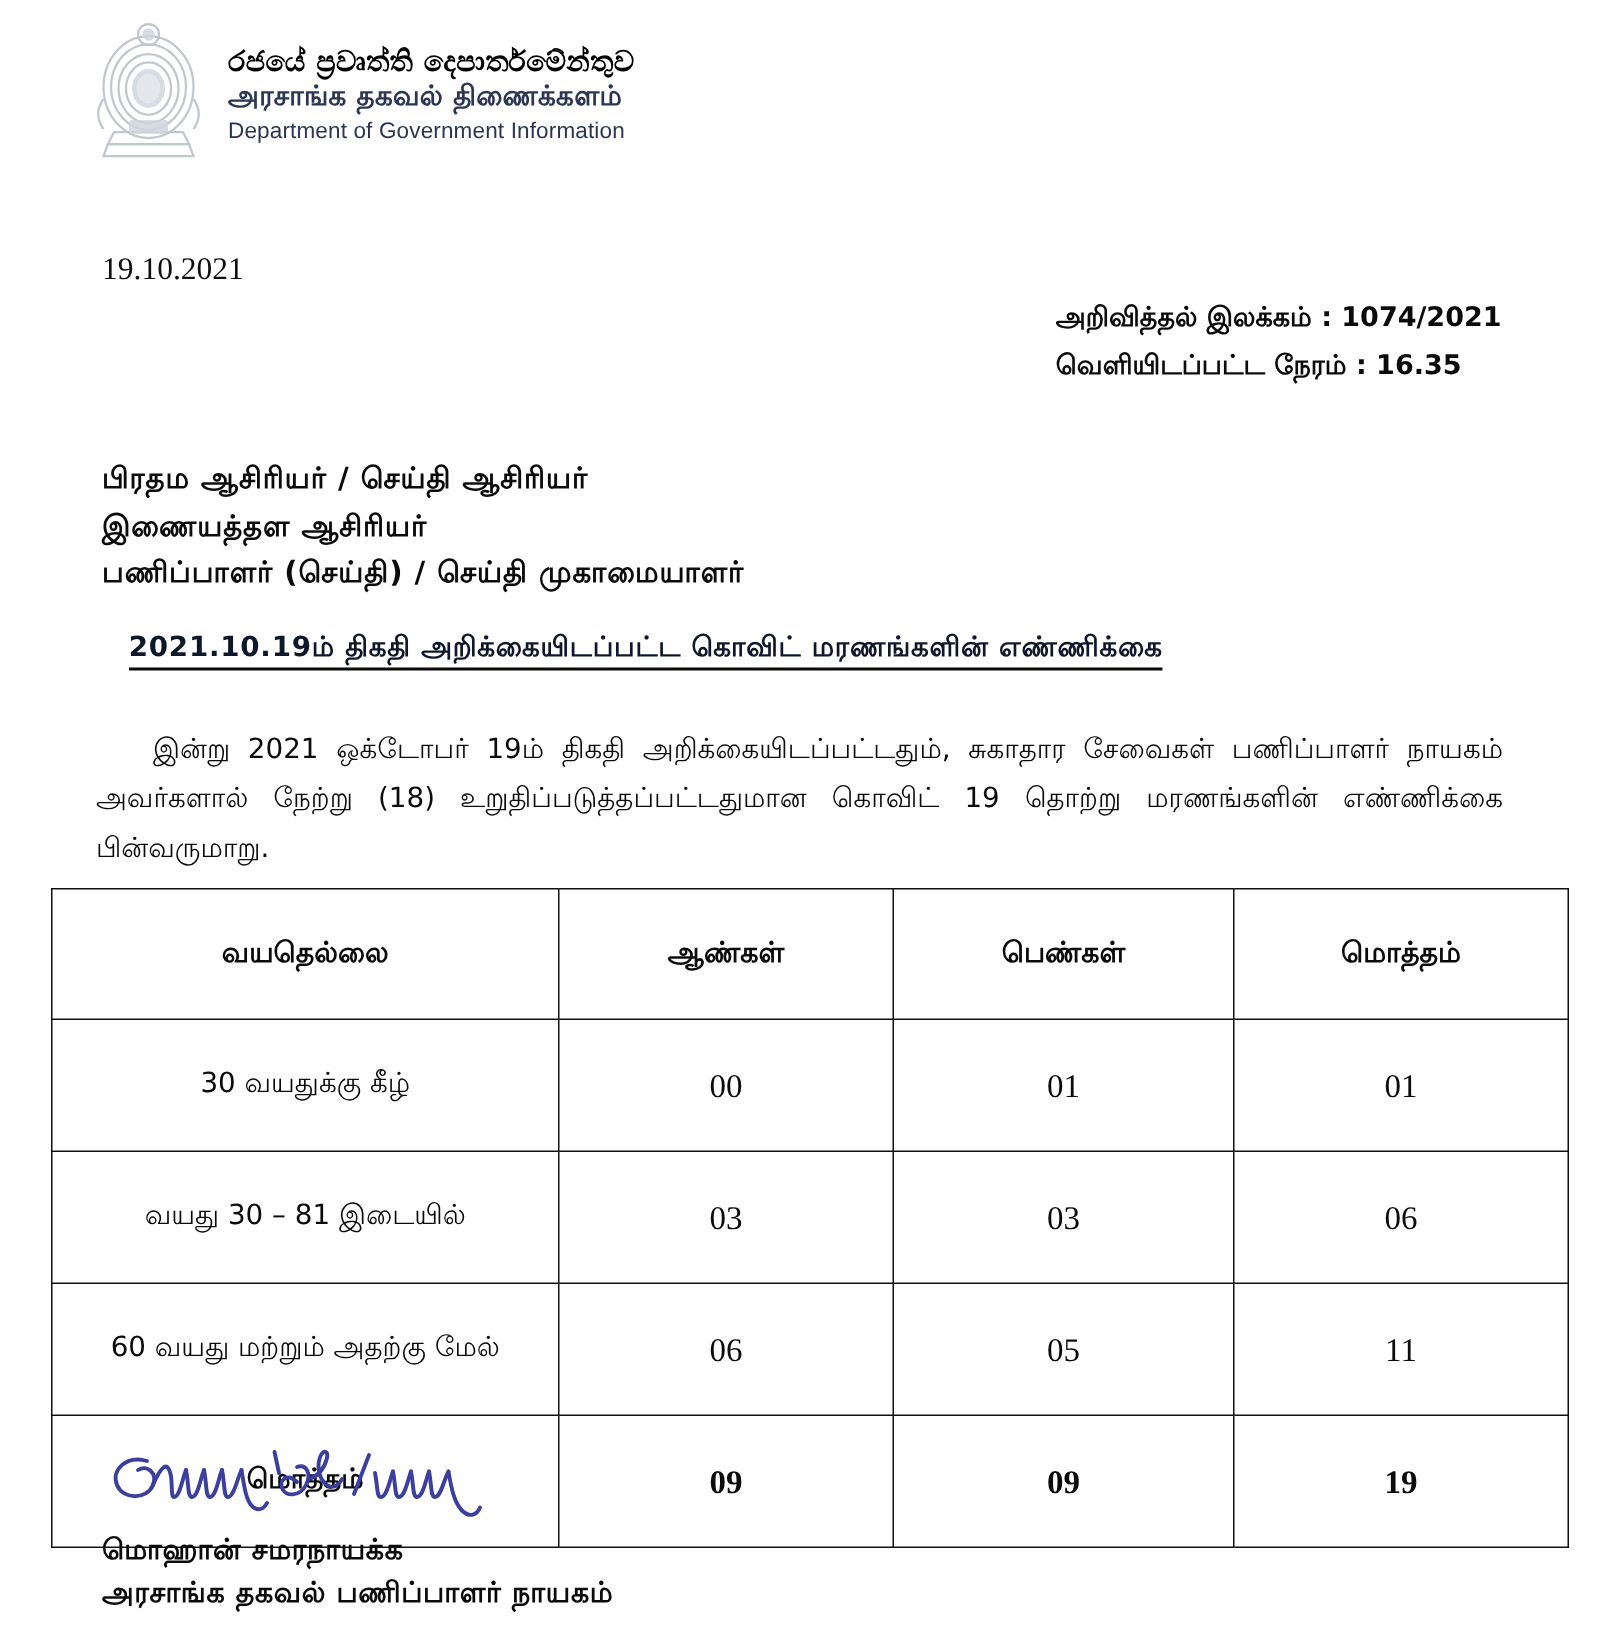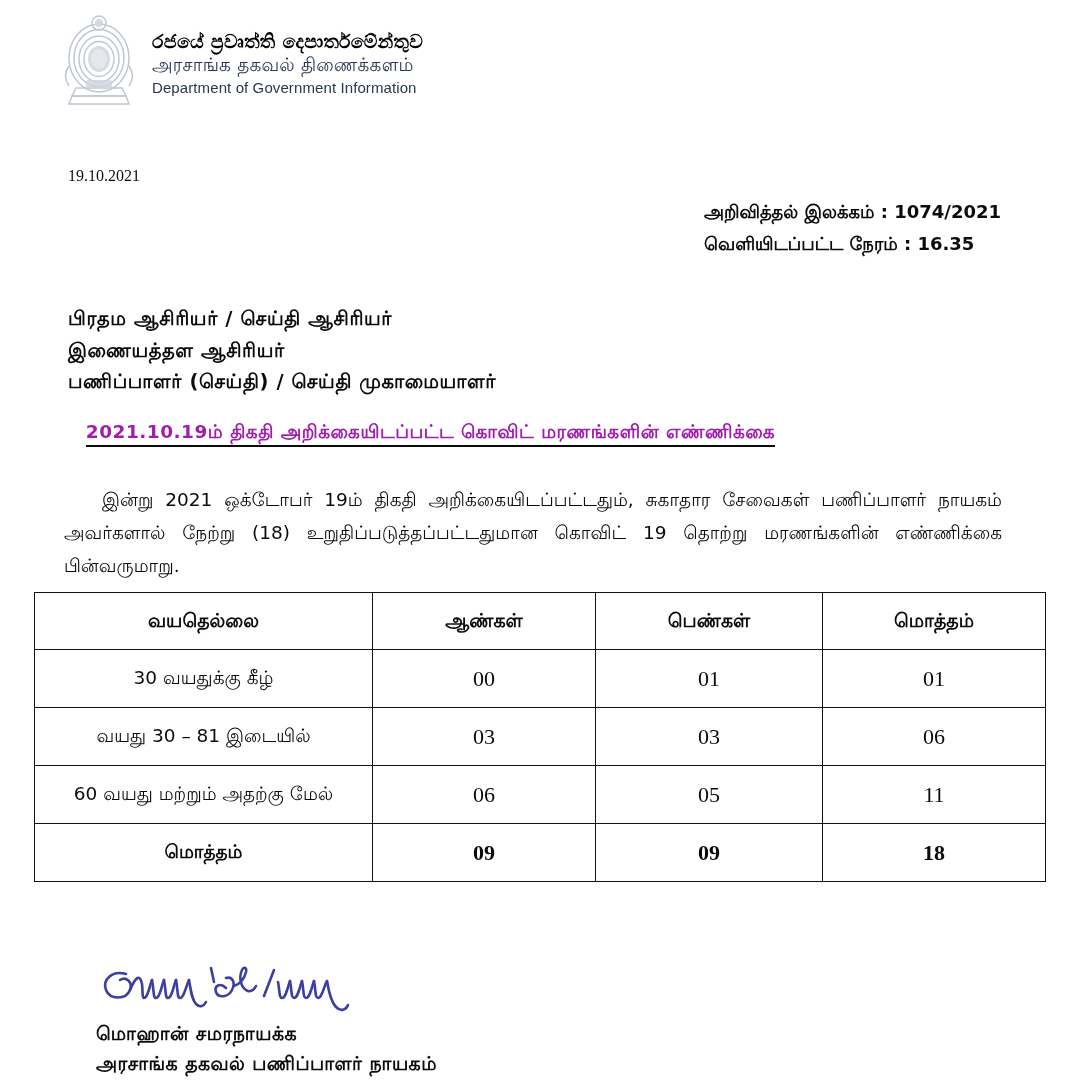--- a/index.html
+++ b/index.html
@@ -46,40 +46,40 @@
   .lh-sinhala {
     font-family: "DejaVu Sans", sans-serif;
     font-size: 19px;
     font-weight: 700;
     letter-spacing: 0.3px;
     color: #000000;
   }
   .lh-tamil {
     font-family: "DejaVu Sans", sans-serif;
     font-size: 18.5px;
-    font-weight: 400;
+    font-weight: 700;
     letter-spacing: 0.2px;
     color: #2b3654;
     margin-top: 1px;
   }
   .lh-english {
     font-family: "Liberation Sans", sans-serif;
     font-size: 15px;
     font-weight: 400;
     color: #2b3654;
     margin-top: 2px;
     letter-spacing: 0.1px;
   }
 
   
   .doc-date {
     position: absolute;
     left: 68px;
     top: 167px;
-    font-size: 16px;
+    font-size: 21px;
     font-family: "Liberation Serif", serif;
     color: #101010;
   }
   .meta-block {
     position: absolute;
     right: 78px;
     top: 196px;
     font-family: "DejaVu Sans", sans-serif;
     font-size: 18px;
     font-weight: 700;
@@ -105,21 +105,21 @@
   
   .doc-title {
     position: absolute;
     left: 0;
     top: 421px;
     width: 861px;
     text-align: center;
     font-family: "DejaVu Sans", sans-serif;
     font-size: 18.5px;
     font-weight: 700;
-    color: #a21caf;
+    color: #0f172a;
     letter-spacing: 0.5px;
   }
   .doc-title span {
     border-bottom: 2px solid #0b0b0b;
     padding-bottom: 3px;
   }
 
   
   .body-para {
     position: absolute;
@@ -138,21 +138,21 @@
   .data-table {
     position: absolute;
     left: 34px;
     top: 592px;
     width: 1011px;
     border-collapse: collapse;
     table-layout: fixed;
   }
   .data-table td, .data-table th {
     border: 1.6px solid #111111;
-    padding: 1px;
+    padding: 16px;
     vertical-align: middle;
   }
   .col-age    { width: 338px; }
   .col-male   { width: 223px; }
   .col-female { width: 227px; }
   .col-total  { width: 223px; }
 
   .data-table thead th {
     height: 54px;
     text-align: center;
@@ -183,21 +183,20 @@
   }
   tr.total-row .cell-num {
     font-weight: 700;
   }
 
   
   .signature-block {
     position: absolute;
     left: 68px;
     top: 960px;
-    margin-left: 28px;
   }
   .signature-mark {
     width: 280px;
     height: 58px;
   }
   .signature-mark svg { display: block; width: 100%; height: 100%; }
   .sig-name {
     font-family: "DejaVu Sans", sans-serif;
     font-size: 19px;
     font-weight: 700;
@@ -302,21 +301,21 @@
       <tr>
         <td class="cell-label">60 வயது  மற்றும்  அதற்கு  மேல்</td>
         <td class="cell-num">06</td>
         <td class="cell-num">05</td>
         <td class="cell-num">11</td>
       </tr>
       <tr class="total-row">
         <td class="cell-label">மொத்தம்</td>
         <td class="cell-num">09</td>
         <td class="cell-num">09</td>
-        <td class="cell-num">18</td>
+        <td class="cell-num">19</td>
       </tr>
     </tbody>
   </table>
 
   <div class="signature-block">
     <div class="signature-mark">
       <svg viewBox="0 0 280 58" xmlns="http://www.w3.org/2000/svg">
         <g fill="none" stroke="#3b3f9e" stroke-width="2.6" stroke-linecap="round" stroke-linejoin="round">
           <path d="M30 14 C16 10 6 20 10 30 C14 40 30 40 34 30 C37 22 30 16 24 20"></path>
           <path d="M34 30 C40 16 44 14 46 24 C47 32 46 38 48 38 C52 38 54 24 56 20"></path>

